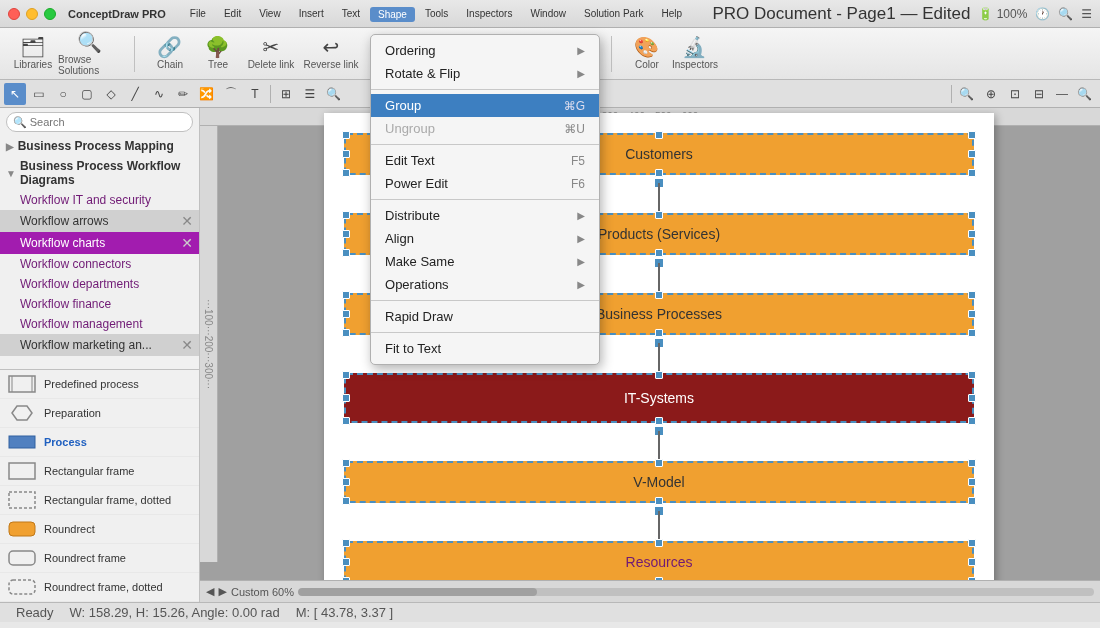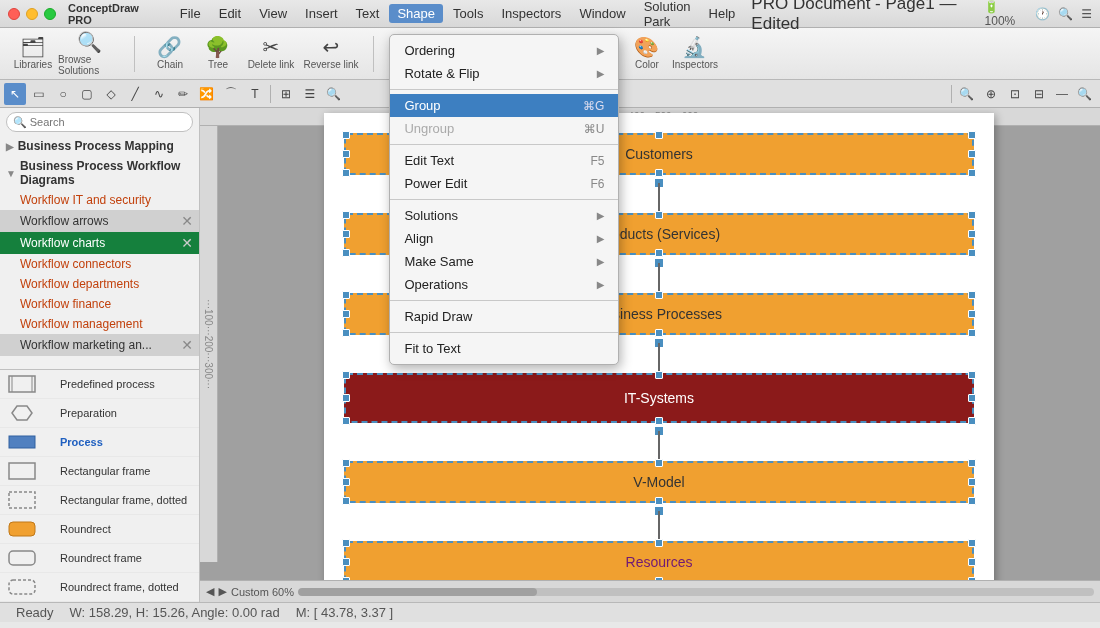--- a/index.html
+++ b/index.html
@@ -15,21 +15,21 @@
       padding: 0 8px;
       gap: 8px;
     }
     .traffic-lights { display: flex; gap: 6px; align-items: center; }
     .traffic-light { width: 12px; height: 12px; border-radius: 50%; }
     .tl-close { background: #ff5f57; border: 1px solid #e0443e; }
     .tl-min { background: #ffbd2e; border: 1px solid #dfa123; }
     .tl-max { background: #28c940; border: 1px solid #1aab29; }
     .title-bar-app { font-size: 11px; font-weight: 600; margin-left: 4px; color: #333; }
     .title-bar-menus { display: flex; align-items: center; gap: 2px; margin-left: 8px; }
-    .menu-item { padding: 2px 8px; font-size: 13px; color: #333; cursor: pointer; border-radius: 3px; }
+    .menu-item { padding: 2px 8px; font-size: 10px; color: #333; cursor: pointer; border-radius: 3px; }
     .menu-item.active { background: #5a8dca; color: white; }
     .title-bar-right { margin-left: auto; display: flex; align-items: center; gap: 8px; font-size: 12px; color: #555; }
     .doc-title { color: #333; font-size: 17px; }
 
     
     .toolbar {
       height: 52px;
       background: linear-gradient(to bottom, #f5f5f5, #e5e5e5);
       border-bottom: 1px solid #b8b8b8;
       display: flex;
@@ -81,30 +81,30 @@
     .search-box input { border: none; outline: none; font-size: 11px; width: 100%; background: transparent; }
     .sidebar-tree { overflow-y: auto; flex: 1; font-size: 12px; }
     .tree-section-header {
       display: flex; align-items: center; padding: 3px 6px;
       font-size: 12px; font-weight: 600; color: #333; cursor: pointer;
       gap: 4px;
     }
     .tree-chevron { font-size: 10px; color: #888; }
     .tree-item {
       padding: 3px 6px 3px 20px;
-      font-size: 12px; color: #c2410c; cursor: pointer;
-    }
-    .tree-item.active { background: #15803d; color: white; }
+      font-size: 12px; color: #701a75; cursor: pointer;
+    }
+    .tree-item.active { background: #a21caf; color: white; }
     .tree-item.active-with-x { background: #d0d0d0; color: #333; display: flex; justify-content: space-between; align-items: center; }
     .tree-x { font-size: 14px; color: #888; }
 
     
     .shapes-panel { border-top: 1px solid #c0c0c0; overflow-y: auto; }
     .shape-item {
-      display: flex; align-items: center; gap: 24px;
+      display: flex; align-items: center; gap: 8px;
       padding: 4px 8px; font-size: 11px; color: #333; cursor: pointer; border-bottom: 1px solid #e8e8e8;
     }
     .shape-item.active { color: #2060c0; font-weight: 600; }
     .shape-icon { width: 28px; height: 20px; display: flex; align-items: center; justify-content: center; }
 
     
     .canvas-area { flex: 1; background: #c8c8c8; display: flex; flex-direction: column; overflow: hidden; position: relative; }
     .canvas-inner { flex: 1; background: #a0a0a0; display: flex; align-items: center; justify-content: center; position: relative; overflow: hidden; }
     .canvas-page { background: white; width: 670px; height: 480px; position: relative; box-shadow: 2px 2px 8px rgba(0,0,0,0.3); }
 
@@ -185,21 +185,21 @@
         <div class="dropdown-item">
           <span>Edit Text</span>
           <span class="dropdown-shortcut">F5</span>
         </div>
         <div class="dropdown-item">
           <span>Power Edit</span>
           <span class="dropdown-shortcut">F6</span>
         </div>
         <div class="dropdown-sep"></div>
         <div class="dropdown-item">
-          <span>Solutions</span>
+          <span>Distribute</span>
           <span class="dropdown-arrow">▶</span>
         </div>
         <div class="dropdown-item">
           <span>Align</span>
           <span class="dropdown-arrow">▶</span>
         </div>
         <div class="dropdown-item">
           <span>Make Same</span>
           <span class="dropdown-arrow">▶</span>
         </div>

